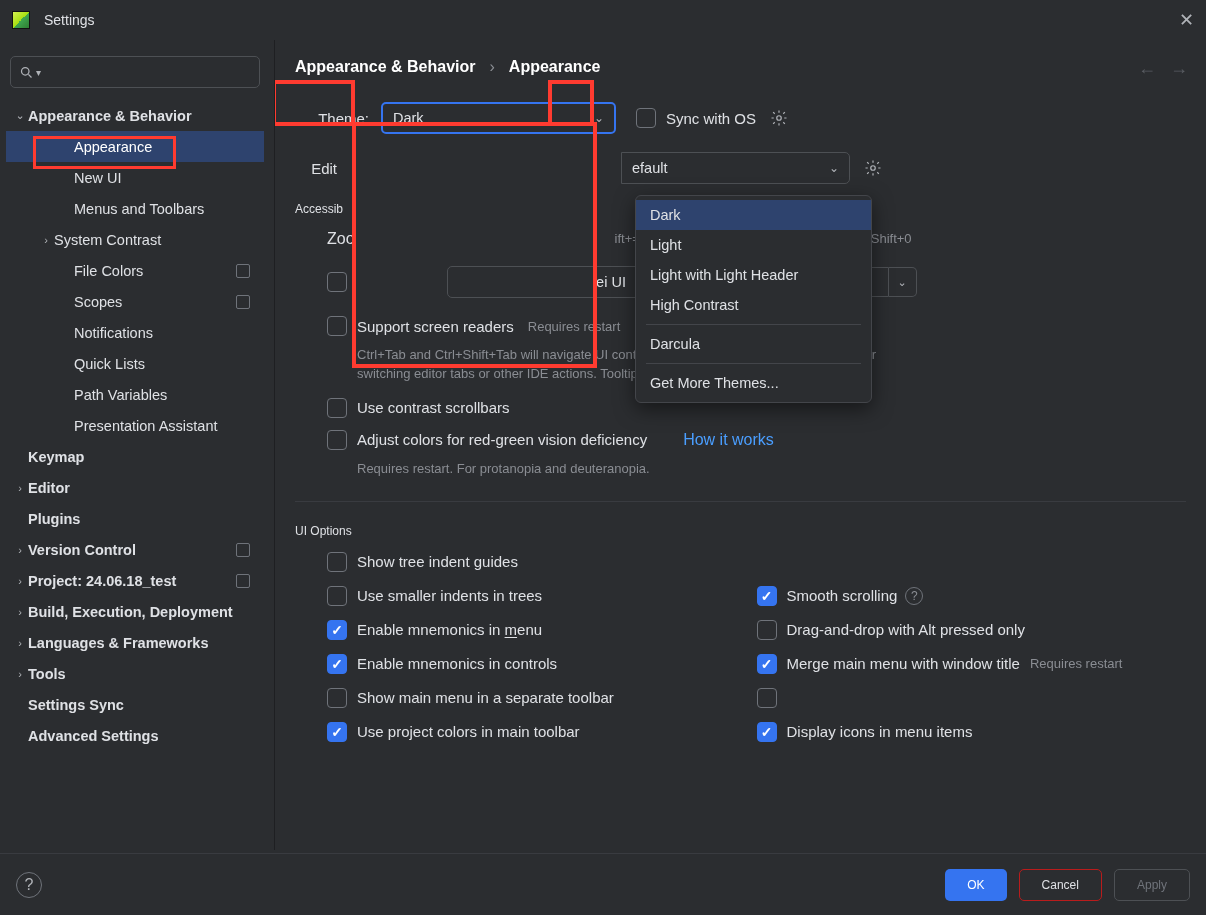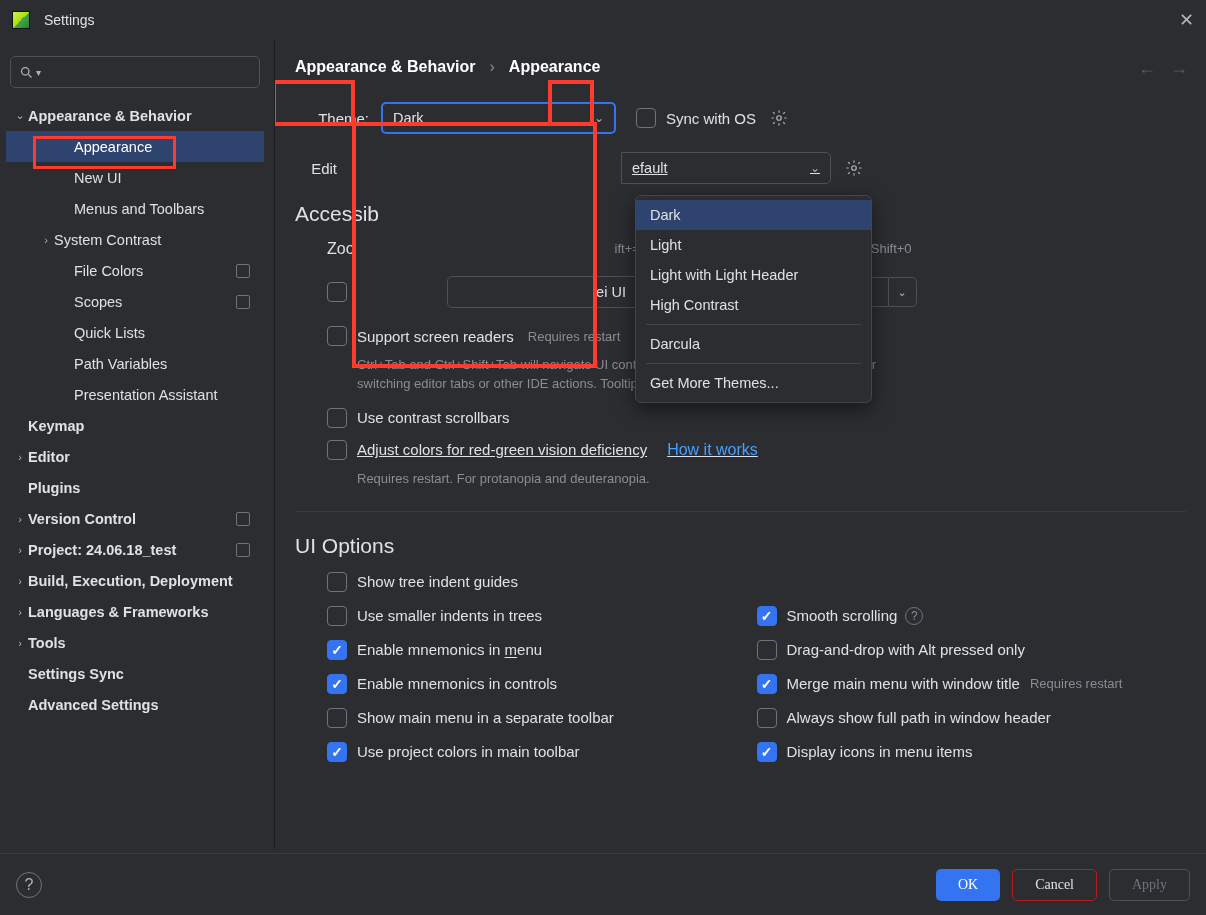--- a/index.html
+++ b/index.html
@@ -33,28 +33,28 @@
   .crumb{display:flex;align-items:center;gap:14px;font-size:16px;font-weight:700;color:#fff;margin-bottom:26px;}
   .crumb .sep{color:#8a8d93;font-weight:400;}
   .nav-arrows{position:absolute;right:18px;top:18px;display:flex;gap:14px;color:#5a5d63;font-size:18px;}
   
   .row{display:flex;align-items:center;margin-bottom:18px;}
   .row .lbl{width:70px;text-align:right;margin-right:12px;font-size:15px;color:#dfe1e5;}
   .row .lbl-short{width:38px;}
   .combo{position:relative;display:flex;align-items:center;justify-content:space-between;height:32px;border:1px solid #4d5054;border-radius:5px;background:#2b2d30;padding:0 10px;font-size:14.5px;color:#dfe1e5;cursor:pointer;}
   .combo .chev{color:#b0b3b8;font-size:12px;}
   .combo.theme{width:235px;border:2px solid #3574f0;}
-  .combo.scheme{width:210px;text-decoration:underline;}
+  .combo.scheme{width:229px;}
   .combo.font{width:320px;}
   .chk{width:20px;height:20px;border:1.5px solid #6f737a;border-radius:4px;display:flex;align-items:center;justify-content:center;cursor:pointer;flex-shrink:0;}
   .chk.checked{background:#3574f0;border-color:#3574f0;}
   .chk.checked::after{content:"✓";color:#fff;font-size:14px;font-weight:bold;}
   .chk-label{margin-left:10px;font-size:15px;}
   .gear{width:22px;height:22px;color:#b0b3b8;margin-left:12px;display:flex;align-items:center;justify-content:center;}
-  .section-title{font-size:21px;color:#dfe1e5;margin:22px 0 14px 0;border-top:1px solid #393b40;padding-top:22px;}
+  .section-title{font-size:12px;color:#dfe1e5;margin:22px 0 14px 0;border-top:1px solid #393b40;padding-top:22px;}
   .section-title.first{border-top:none;padding-top:0;margin-top:4px;}
   .hint{font-size:13px;color:#8a8d93;}
   .hint-block{font-size:13px;color:#8a8d93;margin:6px 0 14px 62px;max-width:520px;line-height:1.45;}
   .inline-chk{display:flex;align-items:center;margin-left:32px;margin-bottom:10px;}
   .link{color:#4a9eff;cursor:pointer;}
   .two-col{display:flex;margin-left:32px;align-items:flex-end;}
   .col{flex:1;}
   .opt{display:flex;align-items:center;margin-bottom:14px;}
   .size-input{width:54px;height:30px;border:1px solid #4d5054;border-radius:5px 0 0 5px;background:#2b2d30;color:#dfe1e5;padding:0 10px;font-size:14px;}
   .size-stepper{width:28px;height:30px;border:1px solid #4d5054;border-left:none;border-radius:0 5px 5px 0;display:flex;align-items:center;justify-content:center;color:#b0b3b8;font-size:11px;}
@@ -63,21 +63,21 @@
   .dropdown{position:absolute;top:155px;left:360px;width:237px;background:#2b2d30;border:1px solid #43454a;border-radius:6px;box-shadow:0 6px 20px rgba(0,0,0,0.5);padding:4px 0;z-index:50;}
   .dropdown .item{height:30px;display:flex;align-items:center;padding:0 14px;font-size:14.5px;color:#dfe1e5;cursor:pointer;}
   .dropdown .item.sel{background:#2e436e;}
   .dropdown .div{height:1px;background:#43454a;margin:4px 10px;}
   
   .redbox{position:absolute;border:4px solid #ff3b30;pointer-events:none;z-index:100;}
   
   .footer{position:absolute;bottom:0;left:0;right:0;height:62px;border-top:1px solid #393b40;background:#2b2d30;display:flex;align-items:center;padding:0 16px;}
   .footer .help{width:26px;height:26px;border:1.5px solid #6f737a;border-radius:50%;display:flex;align-items:center;justify-content:center;color:#b0b3b8;font-size:16px;cursor:pointer;}
   .footer .btns{margin-left:auto;display:flex;gap:12px;}
-  .btn{height:32px;padding:0 22px;border-radius:5px;font-size:14px;display:flex;align-items:center;justify-content:center;cursor:pointer;font-family:Liberation Serif, serif;}
+  .btn{height:32px;padding:0 22px;border-radius:5px;font-size:12px;display:flex;align-items:center;justify-content:center;cursor:pointer;}
   .btn.primary{background:#3574f0;color:#fff;}
   .btn.secondary{background:transparent;border:1px solid #b91c1c;color:#dfe1e5;}
   .btn.disabled{background:transparent;border:1px solid #4d5054;color:#6f737a;cursor:default;}
   .under{text-decoration:underline;text-underline-offset:2px;}
 </style>
 </head>
 <body>
 
 <div class="titlebar">
   <div class="app-icon"></div>
@@ -121,20 +121,24 @@
           <span class="label">File Colors</span>
           <span class="badge"></span>
         </div>
         <div class="tree-item indent-2">
           <span class="arrow"></span>
           <span class="label">Scopes</span>
           <span class="badge"></span>
         </div>
         <div class="tree-item indent-2">
           <span class="arrow"></span>
+          <span class="label">Notifications</span>
+        </div>
+        <div class="tree-item indent-2">
+          <span class="arrow"></span>
           <span class="label">Quick Lists</span>
         </div>
         <div class="tree-item indent-2">
           <span class="arrow"></span>
           <span class="label">Path Variables</span>
         </div>
         <div class="tree-item indent-2">
           <span class="arrow"></span>
           <span class="label">Presentation Assistant</span>
         </div>
@@ -253,24 +257,24 @@
       <span class="chk-label">Support screen readers</span>
       <span class="hint" style="margin-left:14px;">Requires restart</span>
     </div>
     <div class="hint-block">Ctrl+Tab and Ctrl+Shift+Tab will navigate UI controls in dialogs and will not be available for switching editor tabs or other IDE actions. Tooltips on mouse hover will be disabled.</div>
 
     <div class="inline-chk">
       <div class="chk"></div>
       <span class="chk-label">Use contrast scrollbars</span>
     </div>
 
-    <div class="inline-chk" style="margin-top:12px;text-decoration:underline;">
+    <div class="inline-chk" style="margin-top:12px;">
       <div class="chk"></div>
       <span class="chk-label">Adjust colors for red-green vision deficiency</span>
-      <span class="link" style="margin-left:20px;">How it works</span>
+      <span class="link" style="margin-left:36px;">How it works</span>
     </div>
     <div class="hint-block" style="margin-top:0;">Requires restart. For protanopia and deuteranopia.</div>
 
     <div class="section-title">UI Options</div>
     <div class="two-col">
       <div class="col" id="col-left">
           <div class="opt">
             <div class="chk"></div>
             <span class="chk-label">Show tree indent guides</span>
           </div>
@@ -305,21 +309,20 @@
             <div class="chk"></div>
             <span class="chk-label">Drag-and-drop with Alt pressed only</span>
           </div>
           <div class="opt">
             <div class="chk checked"></div>
             <span class="chk-label">Merge main menu with window title</span>
             <span class="hint" style="margin-left: 10px;">Requires restart</span>
           </div>
           <div class="opt">
             <div class="chk"></div>
-            <span class="chk-label">Always show full path in window header</span>
           </div>
           <div class="opt">
             <div class="chk checked"></div>
             <span class="chk-label">Display icons in menu items</span>
           </div>
         </div>
     </div>
 
     <div class="dropdown">
       <div class="item sel">Dark</div>

